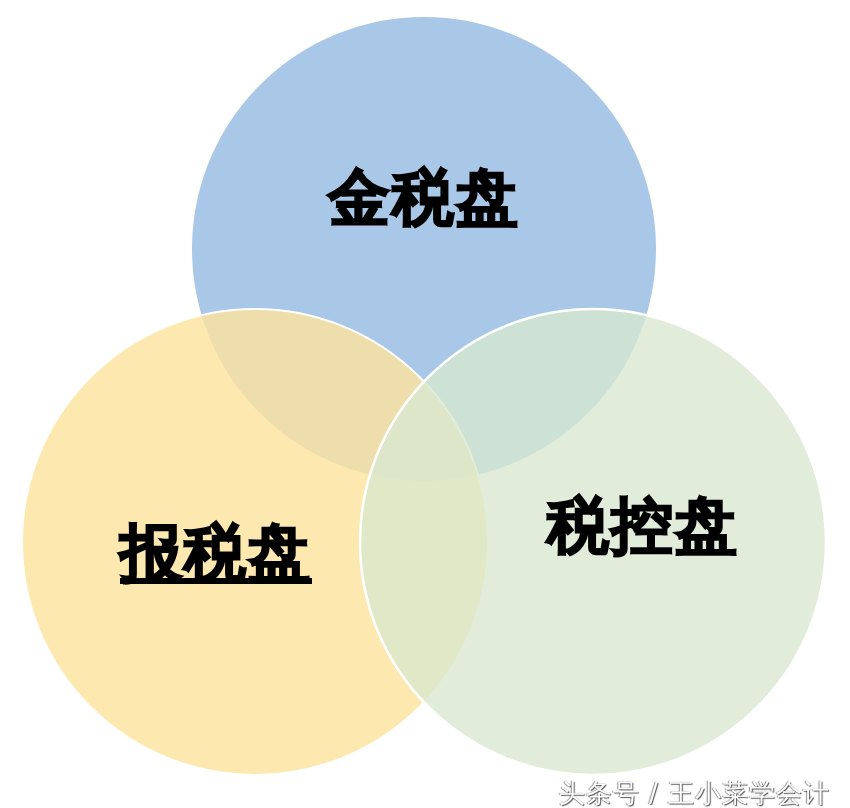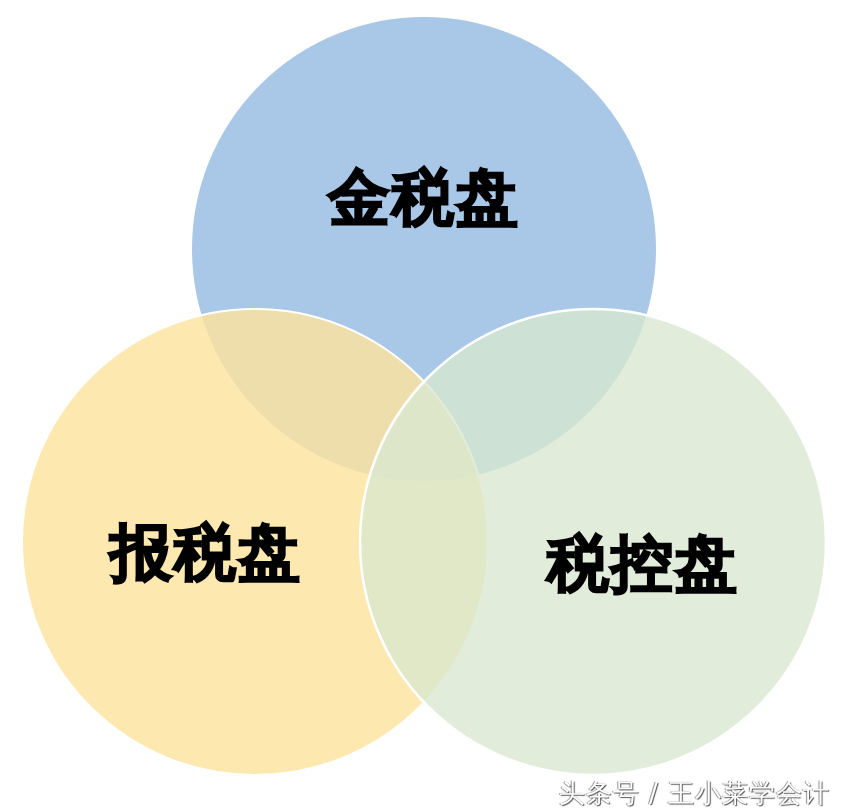--- a/index.html
+++ b/index.html
@@ -22,17 +22,17 @@
 <body>
 
 <div class="venn">
   <svg width="850" height="808" viewBox="0 0 850 808">
     <circle cx="424" cy="249" r="233" fill="#a9c8e8" stroke="#ffffff" stroke-width="2"></circle>
     <circle cx="255" cy="542" r="233" fill="#fde39e" fill-opacity="0.82" stroke="#ffffff" stroke-width="2"></circle>
     <circle cx="593" cy="542" r="233" fill="#d9e8d0" fill-opacity="0.78" stroke="#ffffff" stroke-width="2.5"></circle>
   </svg>
 
   <div class="label" style="left:424px; top:198px;">金税盘</div>
-  <div class="label" style="left:206px; top:553px;">报税盘</div>
-  <div class="label" style="left:643px; top:564px;">税控盘</div>
+  <div class="label" style="left:216px; top:553px;text-decoration:underline;">报税盘</div>
+  <div class="label" style="left:643px; top:526px;">税控盘</div>
 </div>
 
 <div class="watermark">头条号 / 王小菜学会计</div>
 
 </body></html>

